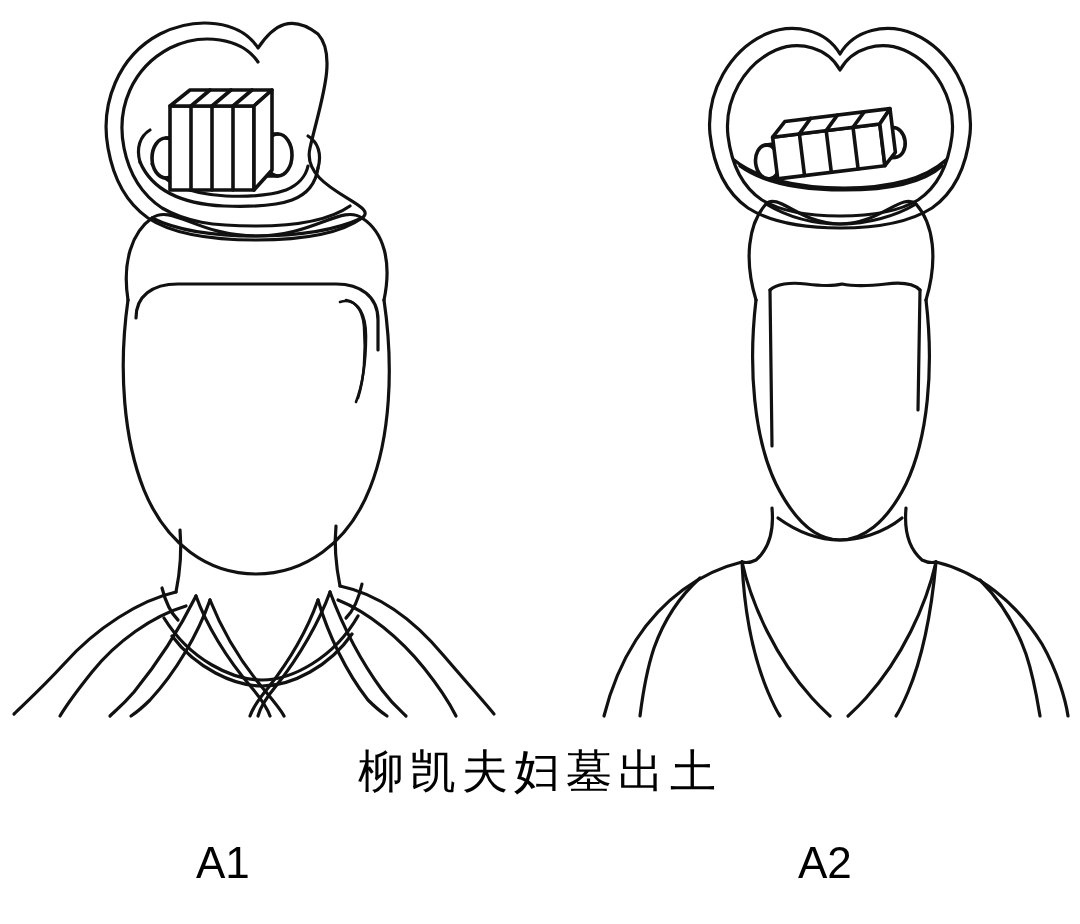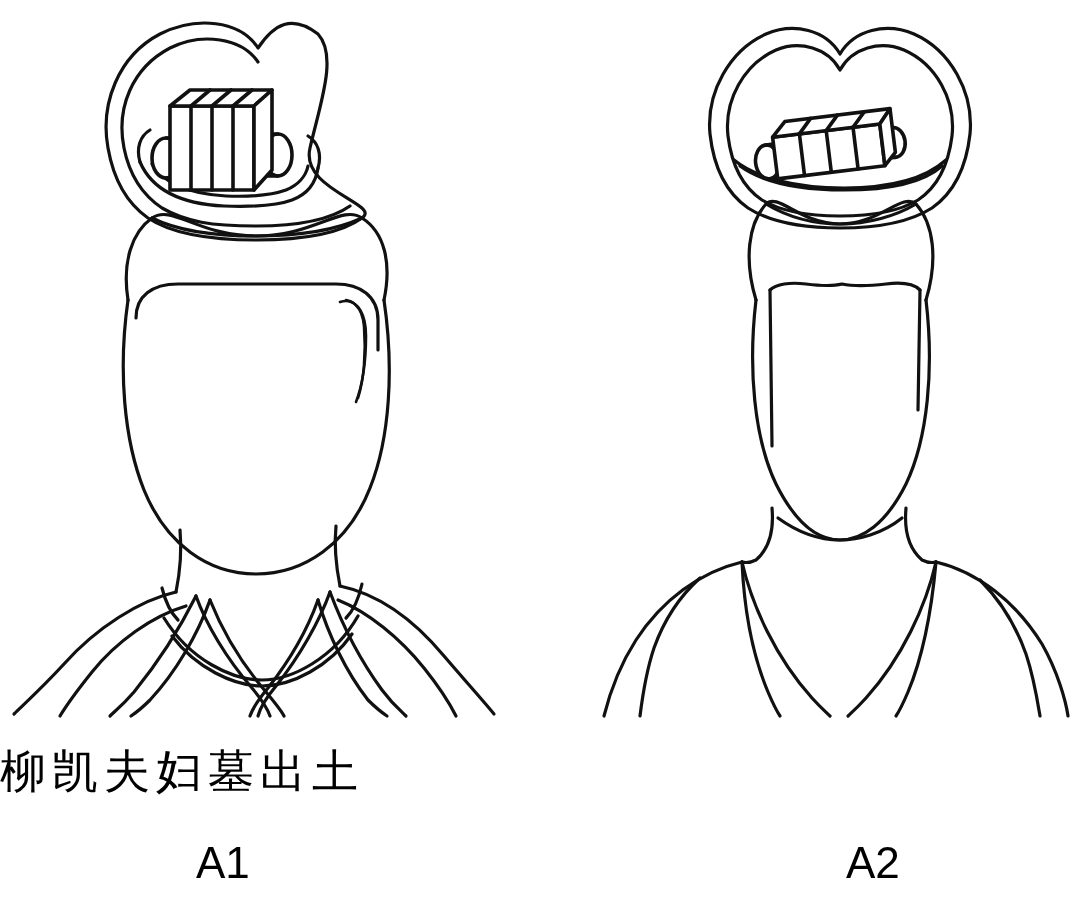--- a/index.html
+++ b/index.html
@@ -46,35 +46,36 @@
     stroke: #111111;
     stroke-width: 3.6;
     stroke-linejoin: round;
     stroke-linecap: round;
   }
   .caption-main {
     position: absolute;
     left: 0;
     top: 746;
     width: 1080px;
+    text-align: center;
     font-size: 46px;
     letter-spacing: 6px;
     line-height: 1;
     color: #000000;
     font-family: "DejaVu Serif", "Liberation Serif", serif;
   }
   .fig-label {
     position: absolute;
     font-size: 44px;
     line-height: 1;
     color: #000000;
     font-family: Liberation Sans, sans-serif;
   }
   #label-a1 { left: 196px; top: 841px; }
-  #label-a2 { left: 798px; top: 841px; margin-left: 48px; }
+  #label-a2 { left: 798px; top: 841px; }
 </style>
 </head>
 <body>
 
 <div id="figure-stage">
   <svg class="drawing-svg" viewBox="0 0 1080 924" xmlns="http://www.w3.org/2000/svg">
 
     <g>
 
       <g>

